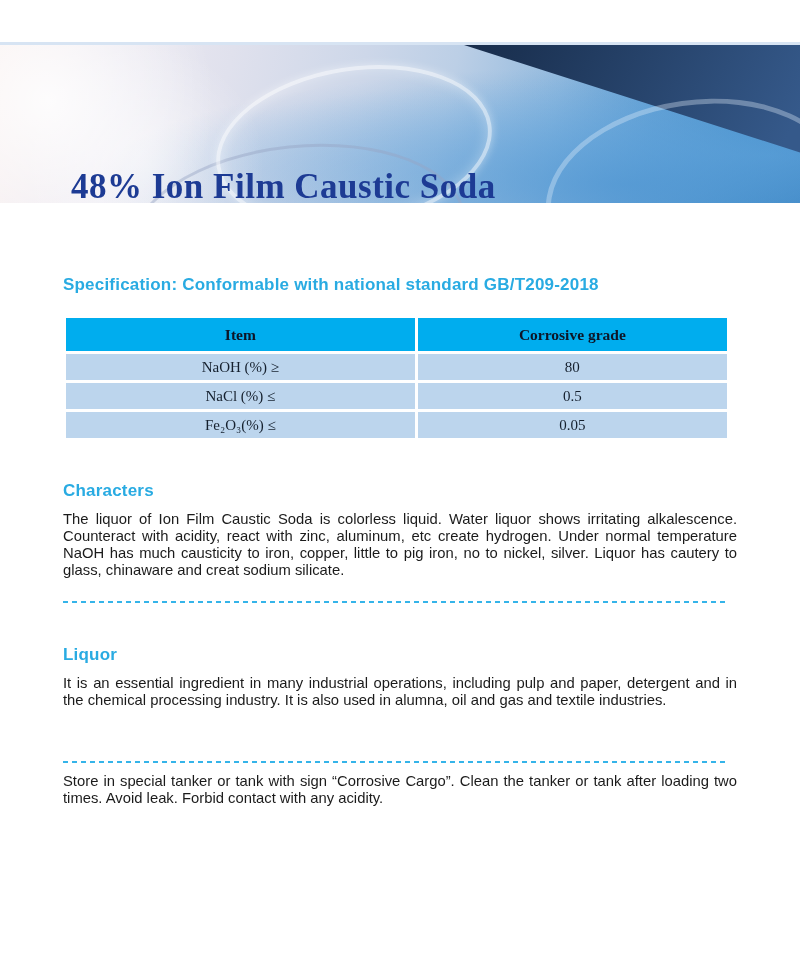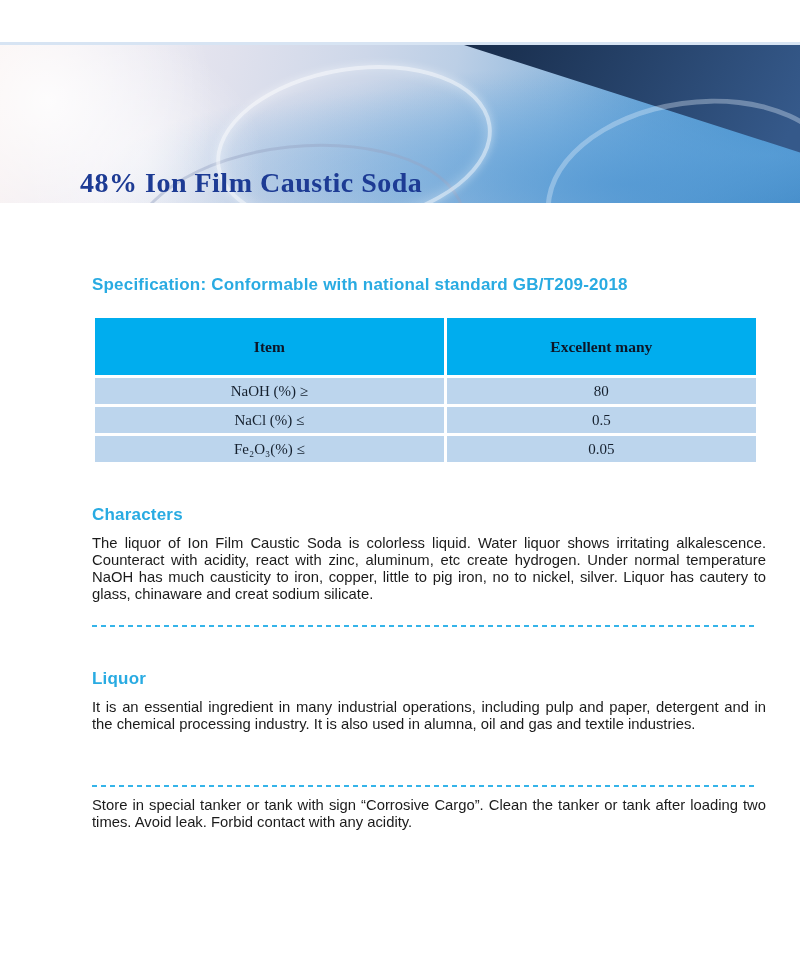--- a/index.html
+++ b/index.html
@@ -20,39 +20,39 @@
   .banner .rim1{position:absolute;left:215px;top:22px;width:270px;height:150px;
     border:4px solid rgba(255,255,255,0.55);border-radius:50%;transform:rotate(-9deg);
     box-shadow:0 0 10px rgba(255,255,255,0.45), inset 0 0 14px rgba(255,255,255,0.35);}
   .banner .rim2{position:absolute;left:130px;top:100px;width:330px;height:170px;
     border:3px solid rgba(150,165,195,0.45);border-radius:50%;transform:rotate(-6deg);}
   .banner .rim3{position:absolute;left:545px;top:55px;width:290px;height:180px;
     border:5px solid rgba(230,242,252,0.35);border-radius:50%;transform:rotate(-8deg);}
   .banner .dark-band{position:absolute;inset:0;
     background:linear-gradient(115deg,#101d36 35%,#1c3354 60%,#35598a 95%);
     clip-path:polygon(58% 0, 100% 0, 100% 68%);}
-  .banner h1{position:absolute;left:80px;top:124px;margin:0;
+  .banner h1{position:absolute;left:71px;top:124px;margin:0;
     font-family:"Liberation Serif","DejaVu Serif",serif;font-weight:bold;
-    font-size:28px;line-height:1;color:#1d3b94;letter-spacing:0.5px;}
+    font-size:35px;line-height:1;color:#1d3b94;letter-spacing:0.5px;}
 
   
-  .content{width:674px;margin-left:92px;}
+  .content{width:674px;margin-left:63px;}
   .sec-heading{margin:0;font-size:17px;font-weight:bold;color:#29abe2;letter-spacing:0.2px;}
   .h-spec{margin-top:72px;}
   .h-char{margin-top:40px;}
   .h-usage{margin-top:42px;}
   .h-pack{margin-top:56px;}
   .body-text{margin:10px 0 0 0;font-size:14.8px;line-height:17px;color:#1b1b1b;
     text-align:justify;text-justify:inter-word;}
 
   
   table.spec{margin-top:20px;width:667px;border-collapse:separate;border-spacing:3px;
     font-family:"Liberation Serif","DejaVu Serif",serif;}
   table.spec th{background:#00adee;height:33px;font-size:15.5px;font-weight:bold;
-    color:#0d1526;text-align:center;padding:12px;}
+    color:#0d1526;text-align:center;padding:0;}
   table.spec td{background:#bcd5ed;height:26px;font-size:15px;color:#15202e;
     text-align:center;padding:0;}
   table.spec .col-item{width:53%;}
 
   
   .dashed{border:none;width:664px;height:2px;margin:0;
     background:repeating-linear-gradient(90deg,#35b4e9 0 5px,rgba(0,0,0,0) 5px 9px);}
   .div1{margin-top:22px;}
   .div2{margin-top:52px;}
 </style>
@@ -71,21 +71,21 @@
   </div>
 
   <div class="content">
 
     <h2 class="sec-heading h-spec">Specification: Conformable with national standard GB/T209-2018</h2>
 
     <table class="spec">
       <thead>
         <tr>
           <th class="col-item">Item</th>
-          <th>Excellent many</th>
+          <th>Corrosive grade</th>
         </tr>
       </thead>
       <tbody>
         <tr>
           <td>NaOH (%) ≥</td>
           <td>80</td>
         </tr>
         <tr>
           <td>NaCl (%) ≤</td>
           <td>0.5</td>

